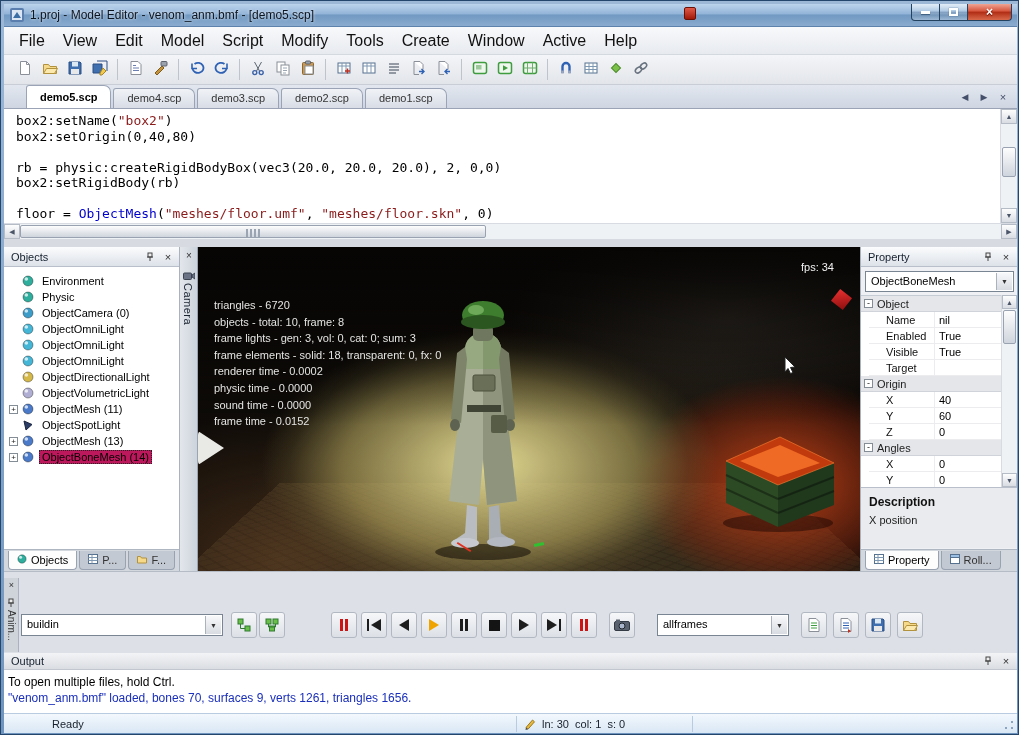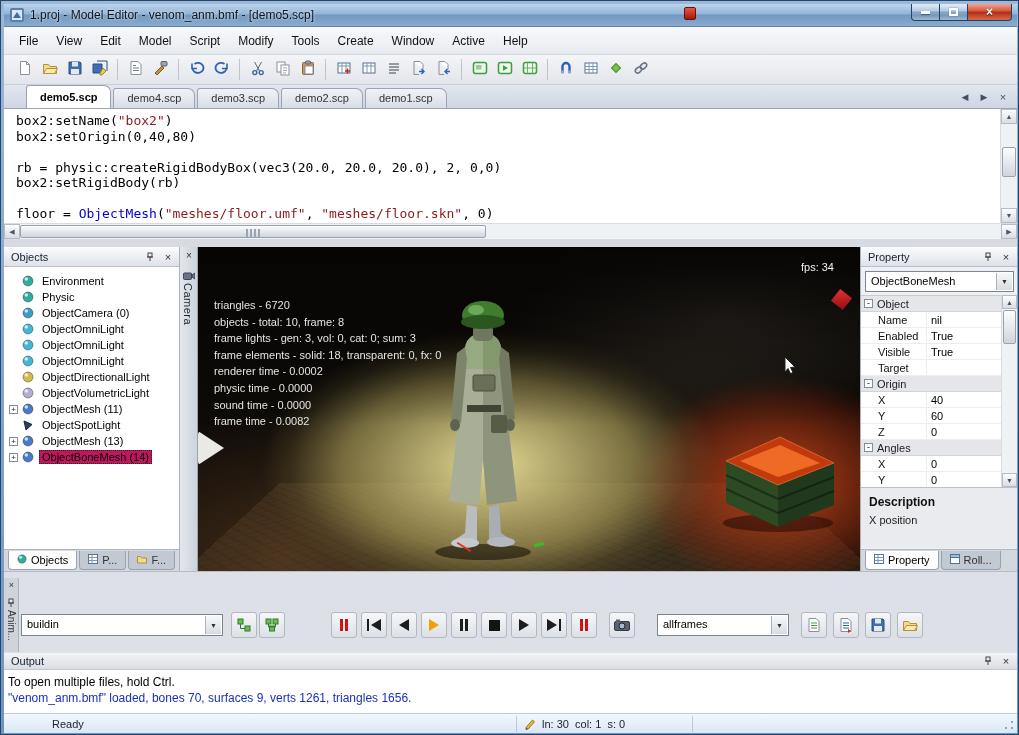--- a/index.html
+++ b/index.html
@@ -16,21 +16,21 @@
   .win-btns{position:absolute;right:5px;top:0;display:flex;}
   .wbtn{height:17px;border:1px solid #23425f;border-top:none;display:flex;align-items:center;justify-content:center;background:linear-gradient(rgba(255,255,255,.55),rgba(255,255,255,.15) 45%,rgba(20,40,70,.18) 50%,rgba(255,255,255,.25));}
   .wbtn.min{width:29px;border-radius:0 0 0 4px;}
   .wbtn.max{width:27px;border-left:none;border-right:none;}
   .wbtn.close{width:45px;border-radius:0 0 4px 0;background:linear-gradient(#f0a494,#d6543c 45%,#b02c14 50%,#d8694a);color:#fff;font-size:12px;font-weight:bold;text-shadow:0 1px 1px #5e0d02;}
   .minbar{width:9px;height:3px;background:#fff;box-shadow:0 1px 1px #3c5c7e;}
   .maxbox{width:9px;height:8px;border:2px solid #fff;box-shadow:0 0 1px #3c5c7e;}
 
   
   .menubar{left:0;top:23px;width:1013px;height:28px;background:linear-gradient(#f8f9fb,#e7eaef);display:flex;align-items:center;padding-left:6px;border-bottom:1px solid #d4d8df;}
-  .menu-item{font-size:12px;color:#111;padding:5px 9px;}
+  .menu-item{font-size:16px;color:#111;padding:5px 9px;}
   .toolbar{left:0;top:51px;width:1013px;height:30px;background:linear-gradient(#f4f5f8,#e2e5ea);display:flex;align-items:center;padding-left:8px;border-bottom:1px solid #c9ced6;}
   .tb-btn{width:25px;height:25px;display:flex;align-items:center;justify-content:center;border-radius:3px;}
   .tb-btn svg{width:16px;height:16px;}
   .tb-sep{width:1px;height:21px;background:#bfc4cc;margin:0 5px;}
 
   
   .tabbar{left:0;top:81px;width:1013px;height:24px;background:linear-gradient(#e2e7ef,#cfd6e2);display:flex;align-items:flex-end;padding-left:6px;border-bottom:1px solid #9aa4b6;}
   .tab{height:20px;padding:3px 13px 0 13px;font-size:11px;color:#333;background:linear-gradient(#f0f2f6,#d8dde6);border:1px solid #9aa4b6;border-bottom:none;border-radius:3px 7px 0 0;margin-right:2px;white-space:nowrap;}
   .tab.active{height:23px;padding-top:5px;background:#fff;font-weight:bold;color:#000;margin-left:16px;}
   .tabnav{position:absolute;right:6px;top:4px;display:flex;gap:3px;}
@@ -97,21 +97,21 @@
   .vp-cursor{position:absolute;left:586px;top:109px;}
 
   
   .prop-panel{left:856px;top:243px;width:157px;height:324px;background:#eef0f3;border-left:1px solid #aab2bd;}
   .prop-combo{position:absolute;left:4px;top:24px;width:149px;height:21px;background:#fff;border:1px solid #7a8594;font-size:11px;}
   .combo-txt{padding:3px 5px;white-space:nowrap;overflow:hidden;}
   .combo-drop{position:absolute;right:1px;top:1px;bottom:1px;width:16px;background:linear-gradient(#f7f8fa,#d8dce2);border-left:1px solid #aab2bd;display:flex;align-items:center;justify-content:center;font-size:7px;color:#333;}
   .propgrid{position:absolute;left:0;top:48px;width:141px;height:192px;background:#fff;border-top:1px solid #c6ccd4;}
   .pg-group{height:16px;background:#e4e6ea;border-bottom:1px solid #d0d4da;display:flex;align-items:center;font-size:11px;color:#222;padding-left:3px;gap:4px;}
   .pg-collapse{width:9px;height:9px;border:1px solid #848c96;background:#fff;font-size:9px;line-height:7px;text-align:center;color:#222;flex:none;}
-  .pg-row{height:16px;display:flex;border-bottom:1px solid #ececee;font-size:11px;}
+  .pg-row{height:16px;display:flex;border-bottom:1px solid #ececee;font-size:11px;margin-left:8px;}
   .pg-name{width:66px;padding:2px 2px 0 17px;border-right:1px solid #ececee;color:#111;white-space:nowrap;overflow:hidden;}
   .pg-val{flex:1;padding:2px 0 0 4px;color:#000;white-space:nowrap;overflow:hidden;}
   .pg-scroll{position:absolute;right:0;top:48px;width:16px;height:192px;background:#eff2f5;border-left:1px solid #d8dce2;}
   .prop-desc{position:absolute;left:0;top:240px;right:0;bottom:23px;background:#e9ebee;border-top:1px solid #b9c0cb;padding:7px 8px;}
   .desc-title{font-size:12px;font-weight:bold;color:#111;margin-bottom:5px;}
   .desc-text{font-size:11px;color:#222;}
 
   
   .band2{left:0;top:567px;width:1013px;height:82px;background:#dde1e7;border-top:1px solid #b6bcc6;}
   .anim-strip{position:absolute;left:0;top:6px;width:15px;height:74px;background:#cfd4db;border-right:1px solid #aab2bd;}
@@ -602,21 +602,21 @@
 
     <div class="vp-fps">fps: 34</div>
     <div class="vp-stats" id="vpstats">
           <div>triangles - 6720</div>
           <div>objects - total: 10, frame: 8</div>
           <div>frame lights - gen: 3, vol: 0, cat: 0; sum: 3</div>
           <div>frame elements - solid: 18, transparent: 0, fx: 0</div>
           <div>renderer time - 0.0002</div>
           <div>physic time - 0.0000</div>
           <div>sound time - 0.0000</div>
-          <div>frame time - 0.0082</div>
+          <div>frame time - 0.0152</div>
         </div>
   </div>
 
   <div class="abs prop-panel">
     <div class="panel-header">
       <span>Property</span>
       <span class="panel-hbtns">
         <span class="ph-btn">
               <svg width="10" height="10" viewBox="0 0 10 10">
                 <rect x="3" y="1" width="4" height="4" fill="#eee" stroke="#444"></rect>

